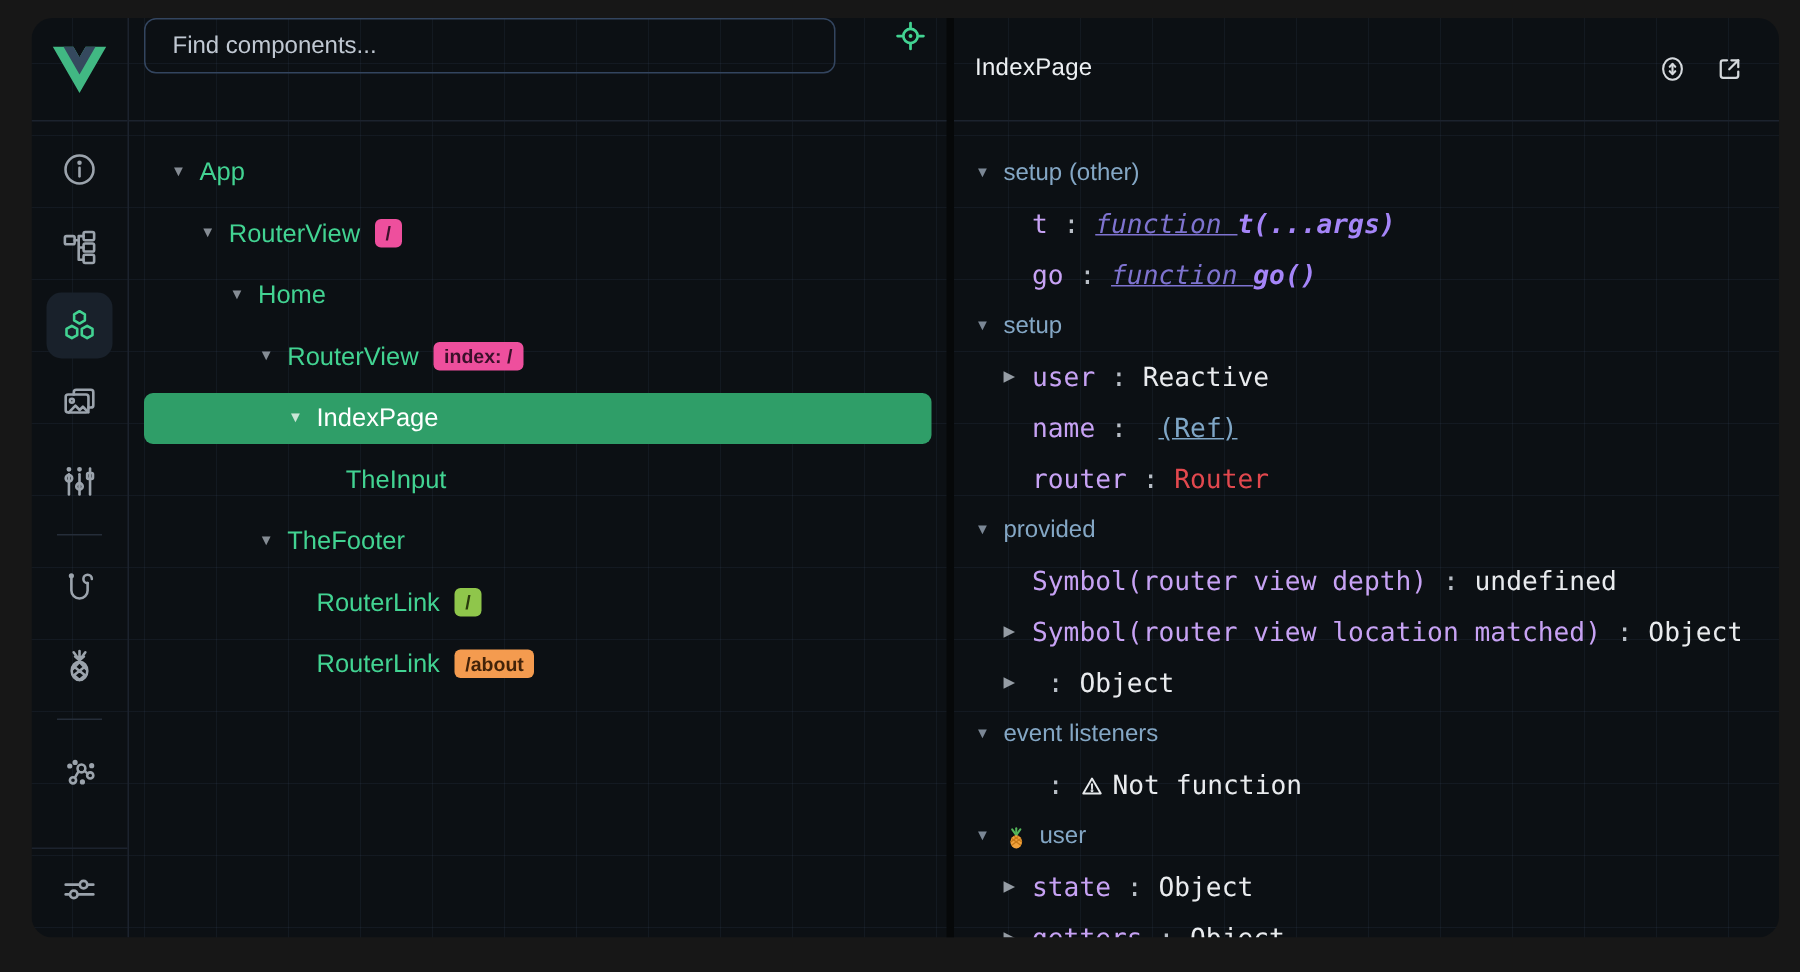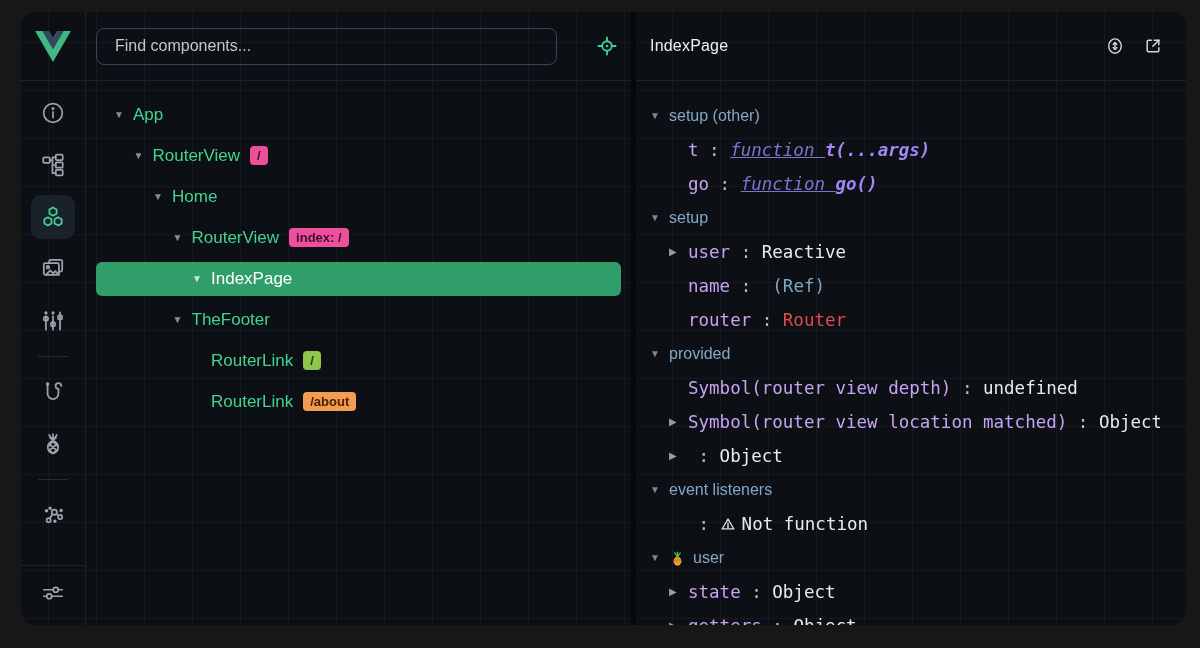--- a/index.html
+++ b/index.html
@@ -25,21 +25,21 @@
   .nav{flex:1;display:flex;flex-direction:column;align-items:center;padding-top:10px;overflow:hidden;}
   .s-btn{width:44px;height:44px;margin-bottom:8px;border:0;background:transparent;border-radius:10px;
     display:flex;align-items:center;justify-content:center;color:#9ba3ac;cursor:pointer;padding:0;flex:none;}
   .s-btn.active{background:#19212b;color:#42d392;}
   .s-btn svg{width:26px;height:26px;display:block;}
   .s-divider{width:30px;height:1px;background:#252d39;margin:5px 0 13px;flex:none;}
   .sidebar-bottom{flex:none;border-top:1px solid #1c232e;display:flex;justify-content:center;padding:5px 0 10px;}
   .sidebar-bottom .s-btn{margin-bottom:0;}
   
   .tree-panel{width:545px;flex:none;display:flex;flex-direction:column;border-right:5px solid #060809;}
-  .tree-header{height:68px;flex:none;border-bottom:1px solid #1c232e;display:flex;align-items:center;padding:0 12px 0 10px;gap:24px;}
+  .tree-header{height:68px;flex:none;border-bottom:1px solid #1c232e;display:flex;align-items:flex-start;padding:0 12px 0 10px;gap:24px;}
   .search{flex:1;height:37px;box-sizing:border-box;border:1px solid #33455f;border-radius:8px;background:transparent;
     color:#c6cdd6;font-family:"Liberation Sans",sans-serif;font-size:16px;padding:0 18px;outline:none;min-width:0;}
   .search::placeholder{color:#c0c8d2;opacity:1;}
   .target-btn{margin-left:14px;background:none;border:0;padding:0;width:24px;height:24px;color:#42d392;cursor:pointer;flex:none;}
   .target-btn svg{width:22px;height:22px;display:block;margin:auto;}
   .tree-body{flex:1;padding-top:13px;overflow:hidden;}
   .t-row{height:41px;display:flex;align-items:center;font-size:17px;color:#42d392;cursor:pointer;white-space:nowrap;}
   .t-row.selected{height:34px;margin:3.5px 10px;background:#2f9e68;border-radius:6px;color:#ffffff;}
   .t-arrow{width:19px;flex:none;font-size:10px;color:#858c94;line-height:1;}
   .t-row.selected .t-arrow{color:#c9e6d6;}
@@ -54,21 +54,21 @@
   .sec-header{height:34px;display:flex;align-items:center;padding-left:14px;font-size:16px;color:#84a7c5;cursor:pointer;white-space:pre;}
   .sec-arrow{width:19px;flex:none;font-size:10px;color:#7b8795;line-height:1;}
   .pine{width:17px;height:17px;margin-right:7px;flex:none;}
   .p-row{height:34px;display:flex;align-items:center;padding-left:33px;
     font-family:"DejaVu Sans Mono",monospace;font-size:17.5px;white-space:pre;overflow:hidden;}
   .p-arrow{width:19px;flex:none;font-size:10px;color:#959ca4;font-family:"Liberation Sans",sans-serif;line-height:1;}
   .p-key{color:#c7a2f4;}
   .p-colon{color:#b8bec6;}
   .p-val{color:#e9ebee;}
   .p-val.error{color:#e2484e;}
-  .p-val.ref{color:#7fa6c6;}
+  .p-val.ref{color:#7fa6c6;text-decoration:underline;}
   .fn-kw{color:#7e73cf;font-style:italic;text-decoration:underline;}
   .fn-sig{color:#a585f8;font-style:italic;font-weight:bold;}
   .warn-icon{width:14px;height:14px;margin:0 7px 0 1px;color:#e6e9ec;flex:none;}
   .warn-icon svg{width:14px;height:14px;display:block;}
 </style>
 </head>
 <body>
 
 <div class="app">
 
@@ -214,20 +214,24 @@
           <span class="t-label">Home</span>
         </div>
         <div class="t-row" style="padding-left: 86.5px;">
           <span class="t-arrow">▼</span>
           <span class="t-label">RouterView</span>
           <span class="badge" style="background: rgb(238, 79, 157); color: rgb(59, 16, 42);">index: /</span>
         </div>
         <div class="t-row selected" style="padding-left: 96px;">
           <span class="t-arrow">▼</span>
           <span class="t-label">IndexPage</span>
+        </div>
+        <div class="t-row" style="padding-left: 125.5px;">
+          <span class="t-arrow"></span>
+          <span class="t-label">TheInput</span>
         </div>
         <div class="t-row" style="padding-left: 86.5px;">
           <span class="t-arrow">▼</span>
           <span class="t-label">TheFooter</span>
         </div>
         <div class="t-row" style="padding-left: 106px;">
           <span class="t-arrow"></span>
           <span class="t-label">RouterLink</span>
           <span class="badge" style="background: rgb(143, 198, 75); color: rgb(42, 59, 13);">/</span>
         </div>

